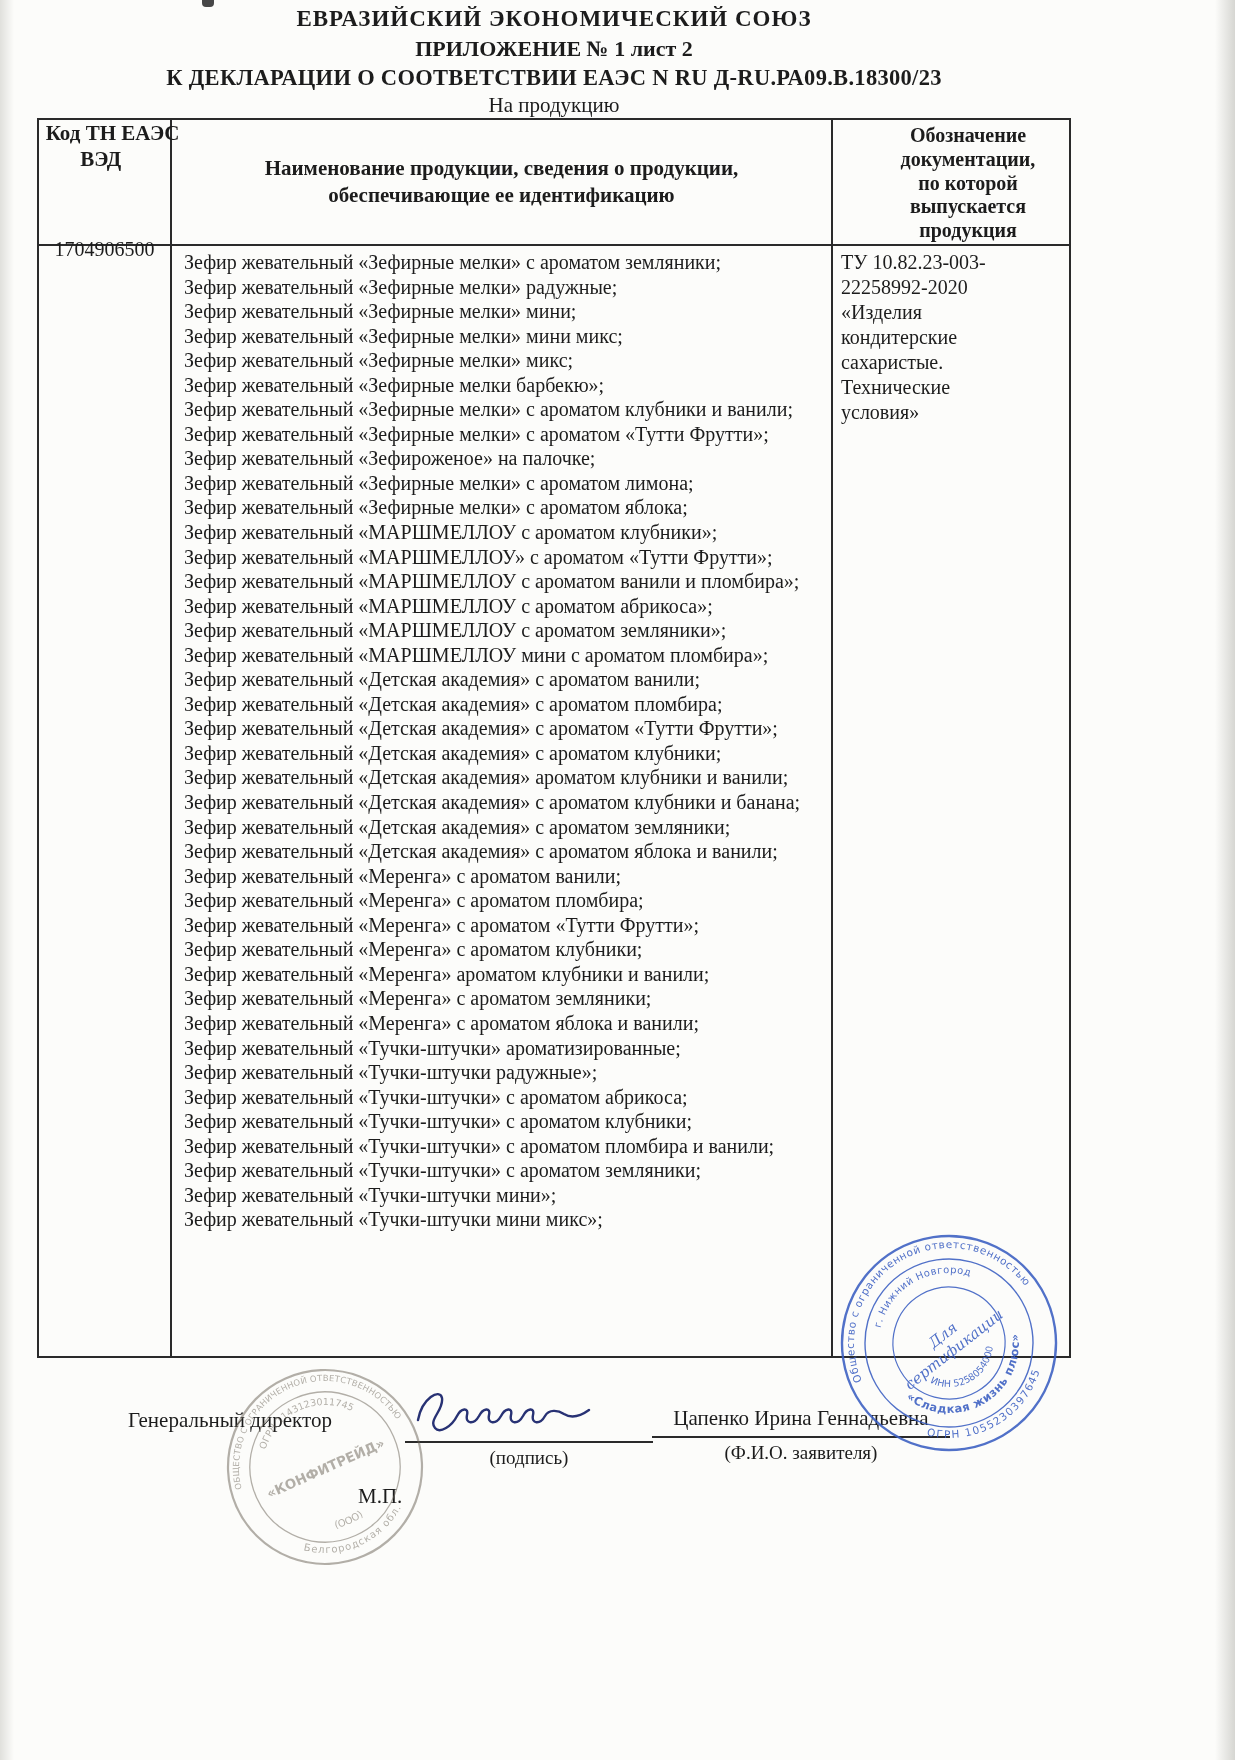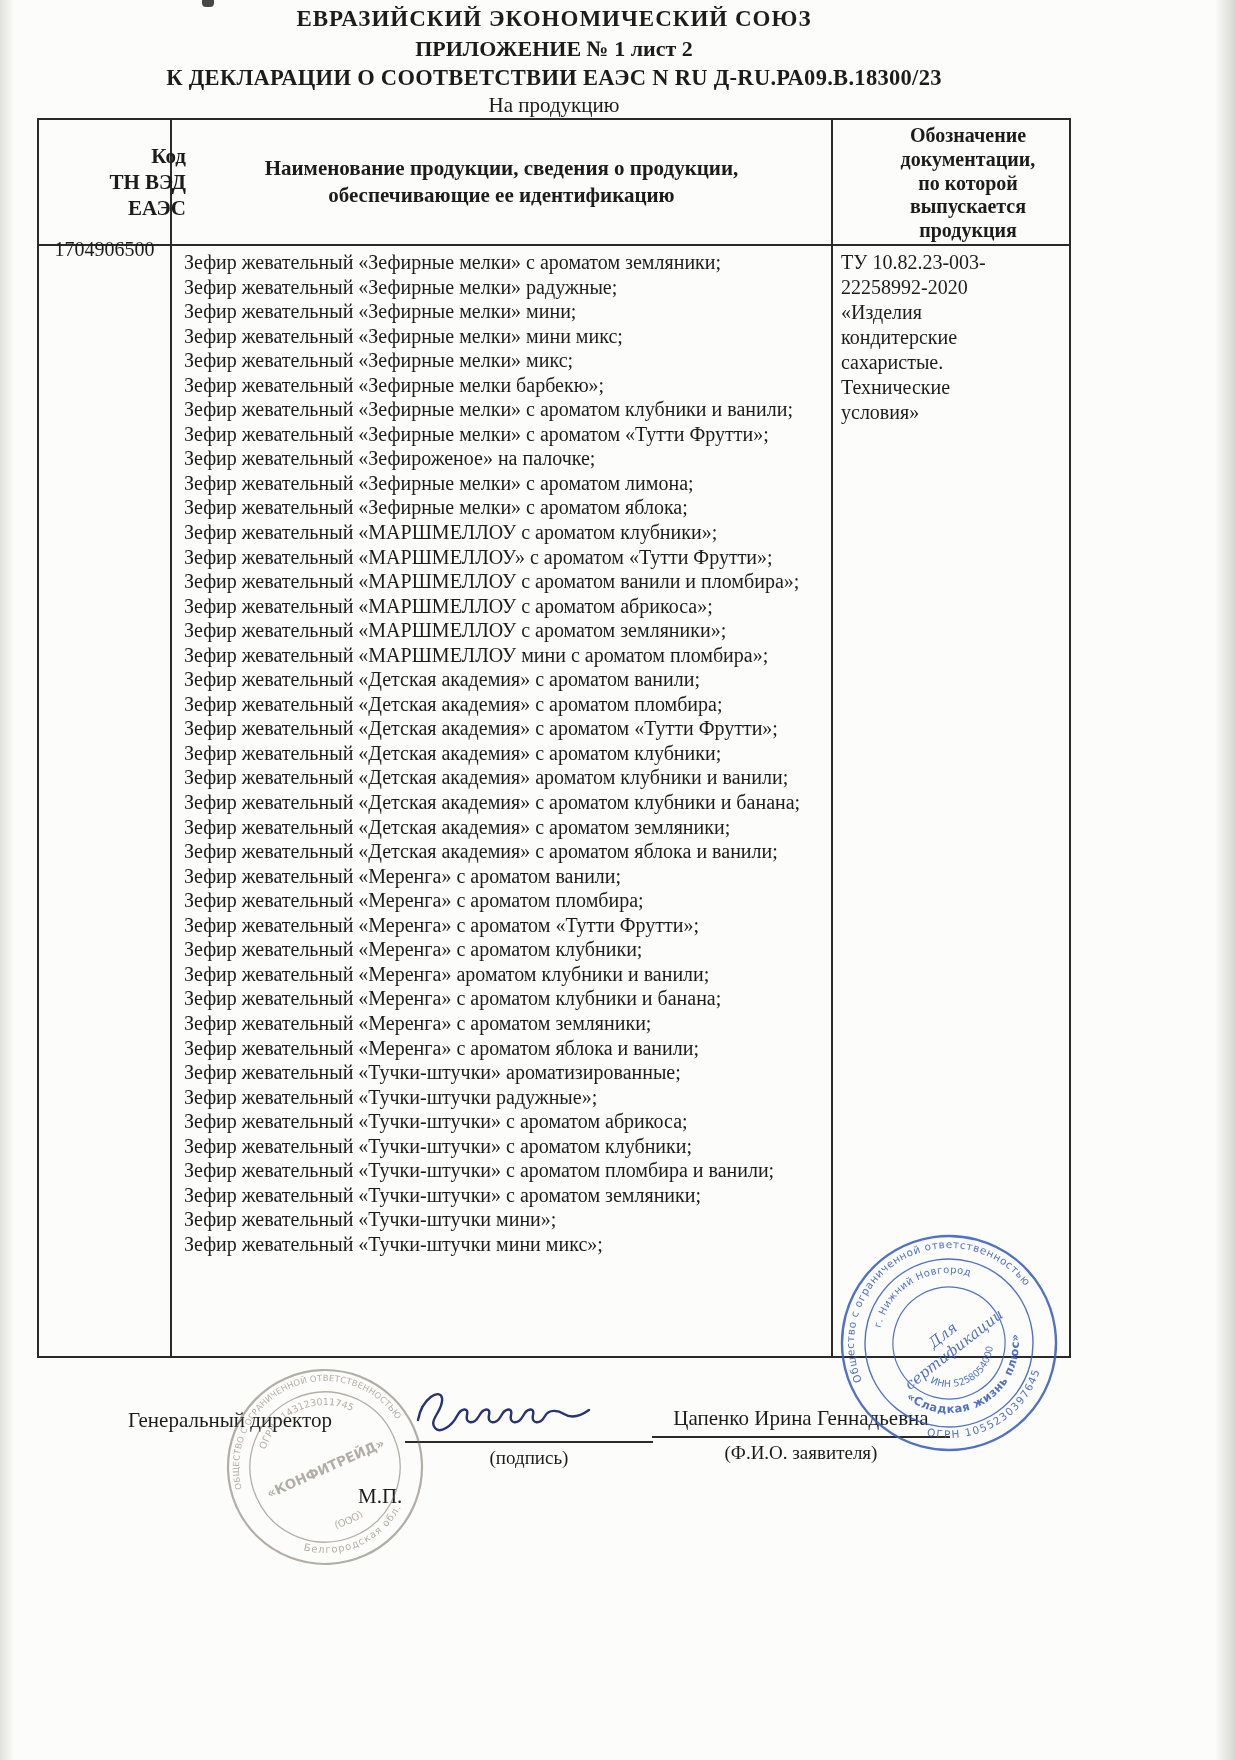--- a/index.html
+++ b/index.html
@@ -17,21 +17,21 @@
   .doc-header{left:37px;top:4px;width:1034px;text-align:center;}
   .hl1{font-size:23px;font-weight:bold;letter-spacing:1px;line-height:30px;}
   .hl2{font-size:22px;font-weight:bold;line-height:29px;}
   .hl3{font-size:22.5px;font-weight:bold;letter-spacing:.3px;line-height:29px;}
   .hl4{font-size:21px;line-height:26px;}
   
   .ptable{left:37px;top:118px;width:1034px;height:1240px;border:2px solid #2a2a2a;box-sizing:border-box;}
   .v1{left:131px;top:0;width:2px;height:100%;background:#2a2a2a;}
   .v2{left:792px;top:0;width:2px;height:100%;background:#2a2a2a;}
   .hsep{left:0;top:124px;width:100%;height:2px;background:#2a2a2a;}
-  .th1{left:16px;top:0;width:131px;height:124px;display:flex;flex-direction:column;justify-content:center;text-align:center;font-weight:bold;font-size:21px;line-height:26px;box-sizing:border-box;align-items:flex-end;}
+  .th1{left:8px;top:0;width:131px;height:124px;display:flex;flex-direction:row;justify-content:center;text-align:center;font-weight:bold;font-size:21px;line-height:26px;box-sizing:border-box;}
   .th2{left:133px;top:0;width:659px;height:124px;display:flex;align-items:center;justify-content:center;text-align:center;font-weight:bold;font-size:21px;line-height:27px;padding:0 26px;box-sizing:border-box;}
   .th3{left:794px;top:0;width:236px;height:124px;text-align:center;font-weight:bold;font-size:20px;line-height:23.8px;padding:4px 26px 0 6px;box-sizing:border-box;margin-left:27px;}
   .tb1{left:0;top:114px;width:131px;height:1110px;text-align:center;padding-top:4px;font-size:20px;box-sizing:border-box;}
   .tb2{left:133px;top:126px;width:659px;height:1110px;padding:4px 6px 0 12px;font-size:20px;line-height:24.55px;overflow:hidden;box-sizing:border-box;}
   .tb3{left:794px;top:126px;width:236px;height:1110px;padding:4px 30px 0 8px;font-size:20px;line-height:25px;box-sizing:border-box;}
   .product-line{white-space:normal;}
   
   .director{left:128px;top:1408px;font-size:21px;}
   .sig-svg{left:402px;top:1384px;z-index:2;}
   .sig-line{left:405px;top:1441px;width:248px;height:2px;background:#2a2a2a;}
@@ -105,21 +105,20 @@
       <div class="product-line">Зефир жевательный «Детская академия» с ароматом клубники;</div>
       <div class="product-line">Зефир жевательный «Детская академия» ароматом клубники и ванили;</div>
       <div class="product-line">Зефир жевательный «Детская академия» с ароматом клубники и банана;</div>
       <div class="product-line">Зефир жевательный «Детская академия» с ароматом земляники;</div>
       <div class="product-line">Зефир жевательный «Детская академия» с ароматом яблока и ванили;</div>
       <div class="product-line">Зефир жевательный «Меренга» с ароматом ванили;</div>
       <div class="product-line">Зефир жевательный «Меренга» с ароматом пломбира;</div>
       <div class="product-line">Зефир жевательный «Меренга» с ароматом «Тутти Фрутти»;</div>
       <div class="product-line">Зефир жевательный «Меренга» с ароматом клубники;</div>
       <div class="product-line">Зефир жевательный «Меренга» ароматом клубники и ванили;</div>
-      <div class="product-line">Зефир жевательный «Меренга» с ароматом клубники и банана;</div>
       <div class="product-line">Зефир жевательный «Меренга» с ароматом земляники;</div>
       <div class="product-line">Зефир жевательный «Меренга» с ароматом яблока и ванили;</div>
       <div class="product-line">Зефир жевательный «Тучки-штучки» ароматизированные;</div>
       <div class="product-line">Зефир жевательный «Тучки-штучки радужные»;</div>
       <div class="product-line">Зефир жевательный «Тучки-штучки» с ароматом абрикоса;</div>
       <div class="product-line">Зефир жевательный «Тучки-штучки» с ароматом клубники;</div>
       <div class="product-line">Зефир жевательный «Тучки-штучки» с ароматом пломбира и ванили;</div>
       <div class="product-line">Зефир жевательный «Тучки-штучки» с ароматом земляники;</div>
       <div class="product-line">Зефир жевательный «Тучки-штучки мини»;</div>
       <div class="product-line">Зефир жевательный «Тучки-штучки мини микс»;</div>

